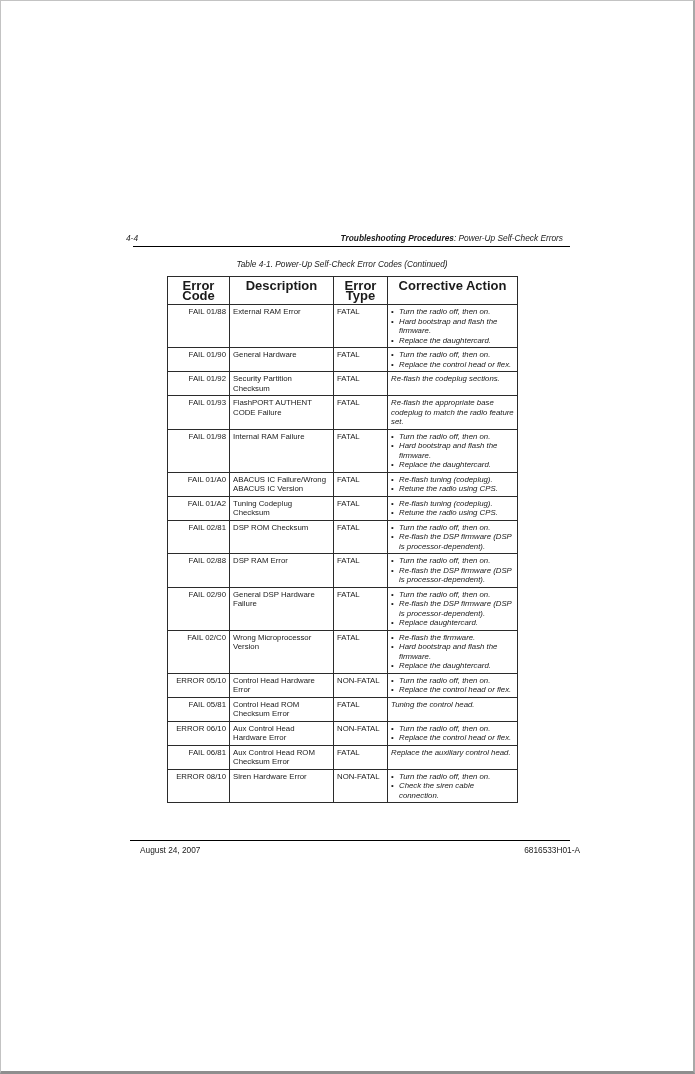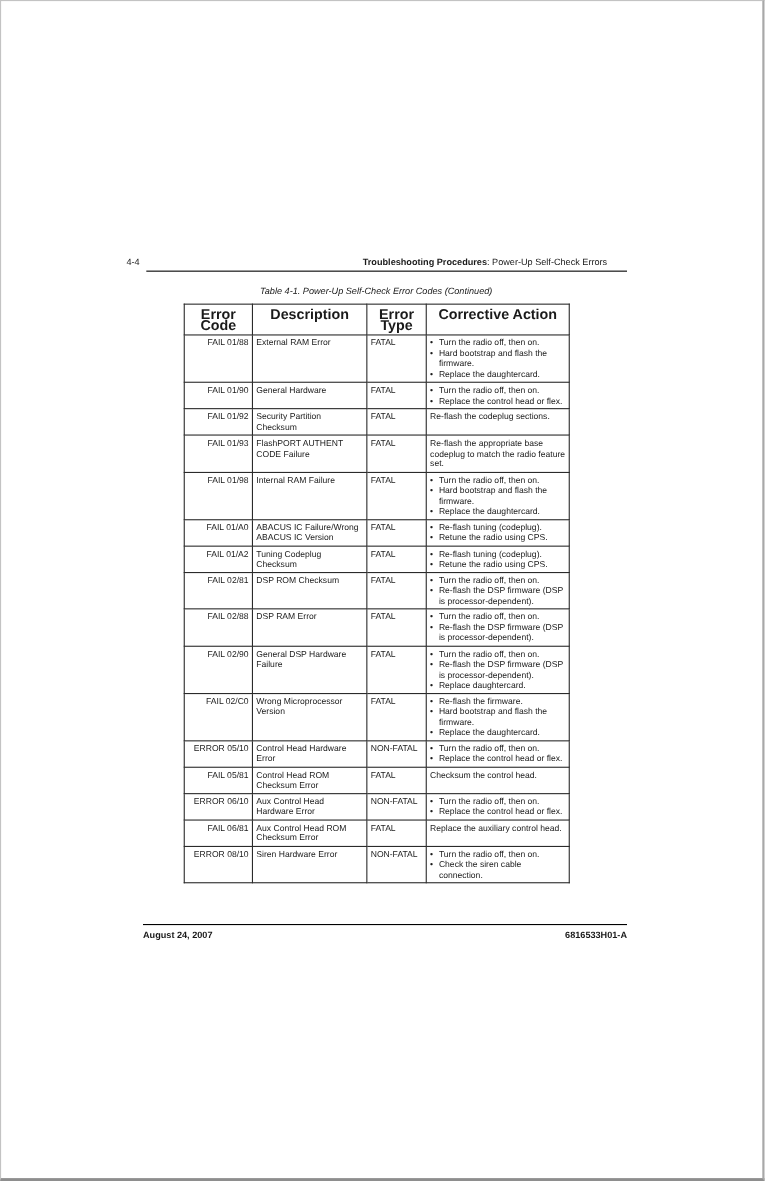--- a/index.html
+++ b/index.html
@@ -14,23 +14,23 @@
   }
   .sheet {
     position: absolute; inset: 0;
     border-top: 1px solid #c3c3c3;
     border-left: 1px solid #c3c3c3;
     border-right: 2px solid #a8a8a8;
     border-bottom: 3px solid #8e8e8e;
     pointer-events: none;
   }
   .page-header {
-    position: absolute; top: 233px; left: 115px; width: 437px;
+    position: absolute; top: 233px; left: 126px; width: 437px;
     display: flex; justify-content: space-between; align-items: baseline;
-    font-size: 8.3px; line-height: 10px;
+    font-size: 8.3px; line-height: 10px; font-style: italic;
   }
   .page-header .bold { font-weight: bold; }
   .header-rule {
     position: absolute; top: 246px; left: 133px; width: 437px; height: 1px;
     background: #000; border: 0; margin: 0;
   }
   .table-caption {
     position: absolute; top: 259px; left: 167px; width: 350px;
     text-align: center; font-style: italic; font-size: 8.3px;
   }
@@ -48,29 +48,29 @@
     padding: 4px 2px; background: #ffffff;
   }
   .err-table { border: 1.5px solid #1a1a1a; }
   .col-error-code { width: 62px; text-align: right; }
   .col-description { width: 104px; text-align: left; margin-top: 32px; }
   .col-error-type { width: 54px; }
   td.col-error-type { text-align: left; }
   .col-corrective-action { width: 130px; text-align: left; }
   .action { display: flex; align-items: flex-start; }
   .bullet { flex: 0 0 8px; width: 8px; }
-  .action-text { flex: 1 1 auto; }
+  .action-text { flex: 1 1 auto; font-style: italic; }
   .footer-rule {
     position: absolute; top: 840px; left: 130px; width: 440px; height: 1px;
     background: #000; border: 0; margin: 0;
   }
   .page-footer {
-    position: absolute; top: 845px; left: 130px; width: 440px;
+    position: absolute; top: 845px; left: 140px; width: 440px;
     display: flex; justify-content: space-between;
-    font-size: 8.3px; line-height: 10px; font-weight: bold;
+    font-size: 8.3px; line-height: 10px;
   }
 </style>
 </head>
 <body>
 
 <div class="sheet"></div>
 
 <div class="page-header">
   <span>4-4</span>
   <span><span class="bold">Troubleshooting Procedures</span><span>: Power-Up Self-Check Errors</span></span>
@@ -275,21 +275,21 @@
               <span class="action-text">Replace the control head or flex.</span>
             </div>
           </td>
         </tr>
         <tr>
           <td class="col-error-code">FAIL 05/81</td>
           <td class="col-description">Control Head ROM Checksum Error</td>
           <td class="col-error-type">FATAL</td>
           <td class="col-corrective-action">
             <div class="action">
-              <span class="action-text">Checksum the control head.</span>
+              <span class="action-text">Tuning the control head.</span>
             </div>
           </td>
         </tr>
         <tr>
           <td class="col-error-code">ERROR 06/10</td>
           <td class="col-description">Aux Control Head Hardware Error</td>
           <td class="col-error-type">NON-FATAL</td>
           <td class="col-corrective-action">
             <div class="action">
               <span class="bullet">•</span>

